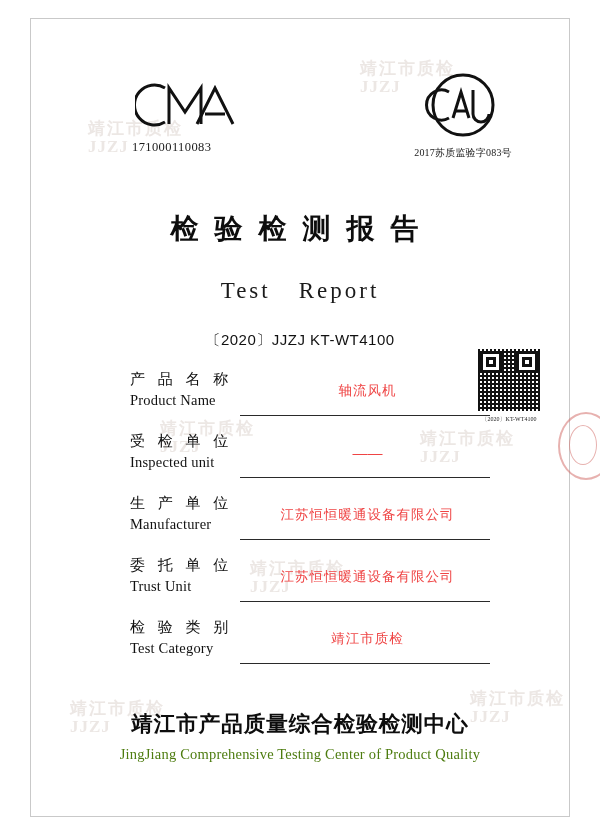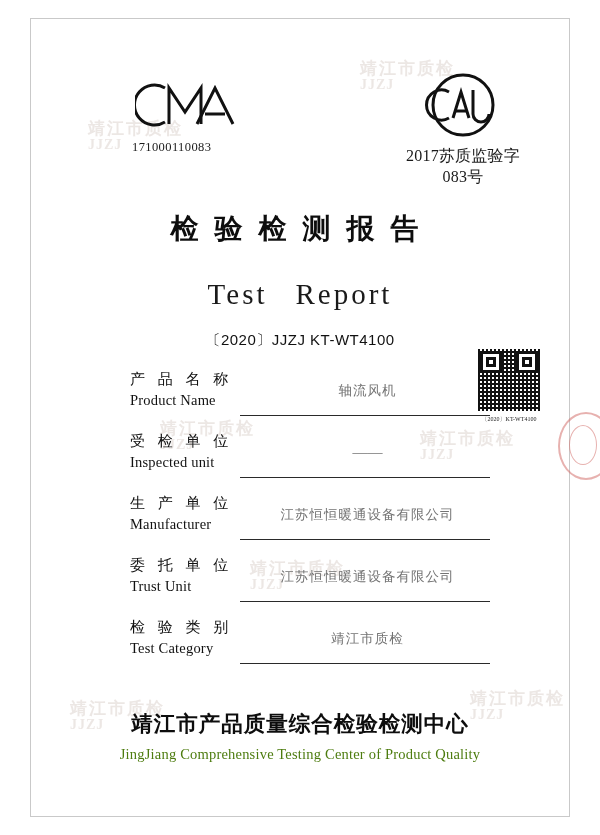--- a/index.html
+++ b/index.html
@@ -35,21 +35,21 @@
     font-family: "Liberation Serif", serif;
     font-weight: bold;
     letter-spacing: 2px;
     line-height: 1.05;
     user-select: none;
     pointer-events: none;
     opacity: .85;
     z-index: 0;
   }
   .wm .cn { display: block; font-size: 17px; }
-  .wm .en { display: block; font-size: 14px; letter-spacing: 1px; }
+  .wm .en { display: block; font-size: 17px; letter-spacing: 1px; }
 
   .wm-1 { left: 88px;  top: 120px; }
   .wm-2 { left: 360px; top: 60px;  }
   .wm-3 { left: 160px; top: 420px; }
   .wm-4 { left: 420px; top: 430px; }
   .wm-5 { left: 70px;  top: 700px; }
   .wm-6 { left: 470px; top: 690px; }
   .wm-7 { left: 250px; top: 560px; }
 
   
@@ -82,21 +82,21 @@
   .cnas {
     position: absolute;
     left: 398px;
     top: -6px;
     width: 130px;
     text-align: center;
   }
   .cnas-mark { width: 116px; height: 70px; margin: 0 auto; }
   .cnas-code {
     margin-top: 4px;
-    font-size: 16px;
+    font-size: 10px;
     letter-spacing: .2px;
     color: #1a1a1a;
   }
 
   
   .title-cn {
     position: absolute;
     left: 0; right: 11px;
     top: 210px;
     text-align: center;
@@ -106,21 +106,21 @@
     text-indent: 16px;
     font-family: "DejaVu Serif", serif;
     color: #0d0d0d;
     z-index: 2;
   }
   .title-en {
     position: absolute;
     left: 0; right: 0;
     top: 278px;
     text-align: center;
-    font-size: 29px;
+    font-size: 23px;
     letter-spacing: 3px;
     font-family: "Liberation Serif", serif;
     color: #1a1a1a;
     z-index: 2;
   }
   .title-en .gap { display:inline-block; width: 28px; }
 
   .report-no {
     position: absolute;
     left: 0; right: 0;
@@ -211,22 +211,22 @@
     top: 0;
     height: 48px;
   }
   .field-value {
     position: absolute;
     left: 5px; right: 0;
     top: 14px;
     text-align: center;
     font-size: 13.5px;
     letter-spacing: 1px;
-    font-family: Liberation Serif, serif;
-    color: #737373;
+    font-family: Liberation Sans, sans-serif;
+    color: #ef4444;
     white-space: nowrap;
     overflow: hidden;
   }
   .field-value.dash { letter-spacing: 0; font-size: 15px; }
   .field-rule {
     position: absolute;
     left: 0; right: 0;
     bottom: 0;
     border-bottom: 1px solid #2a2a2a;
   }

